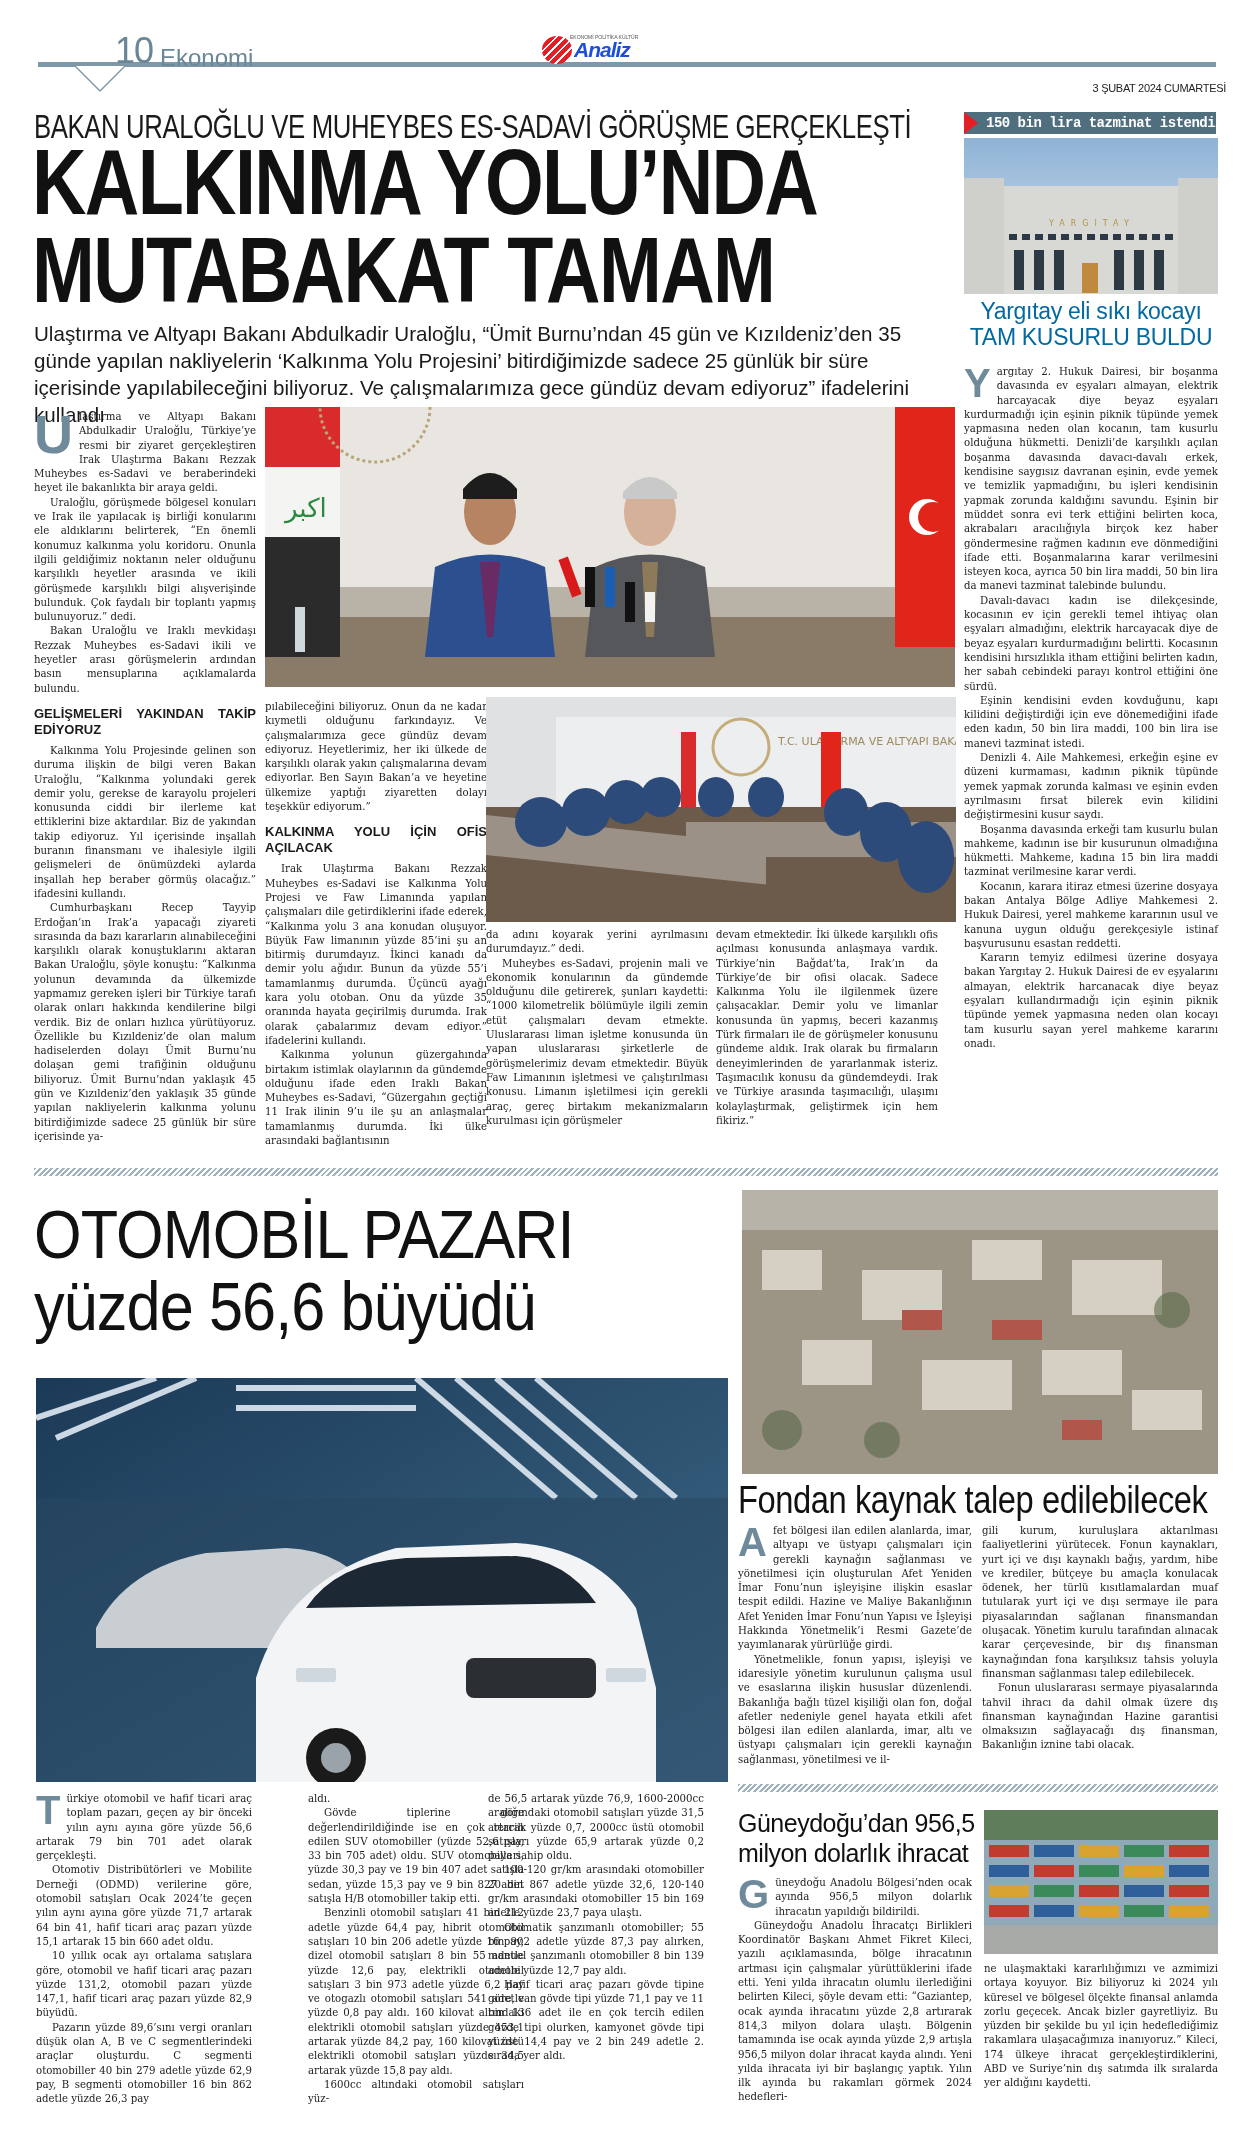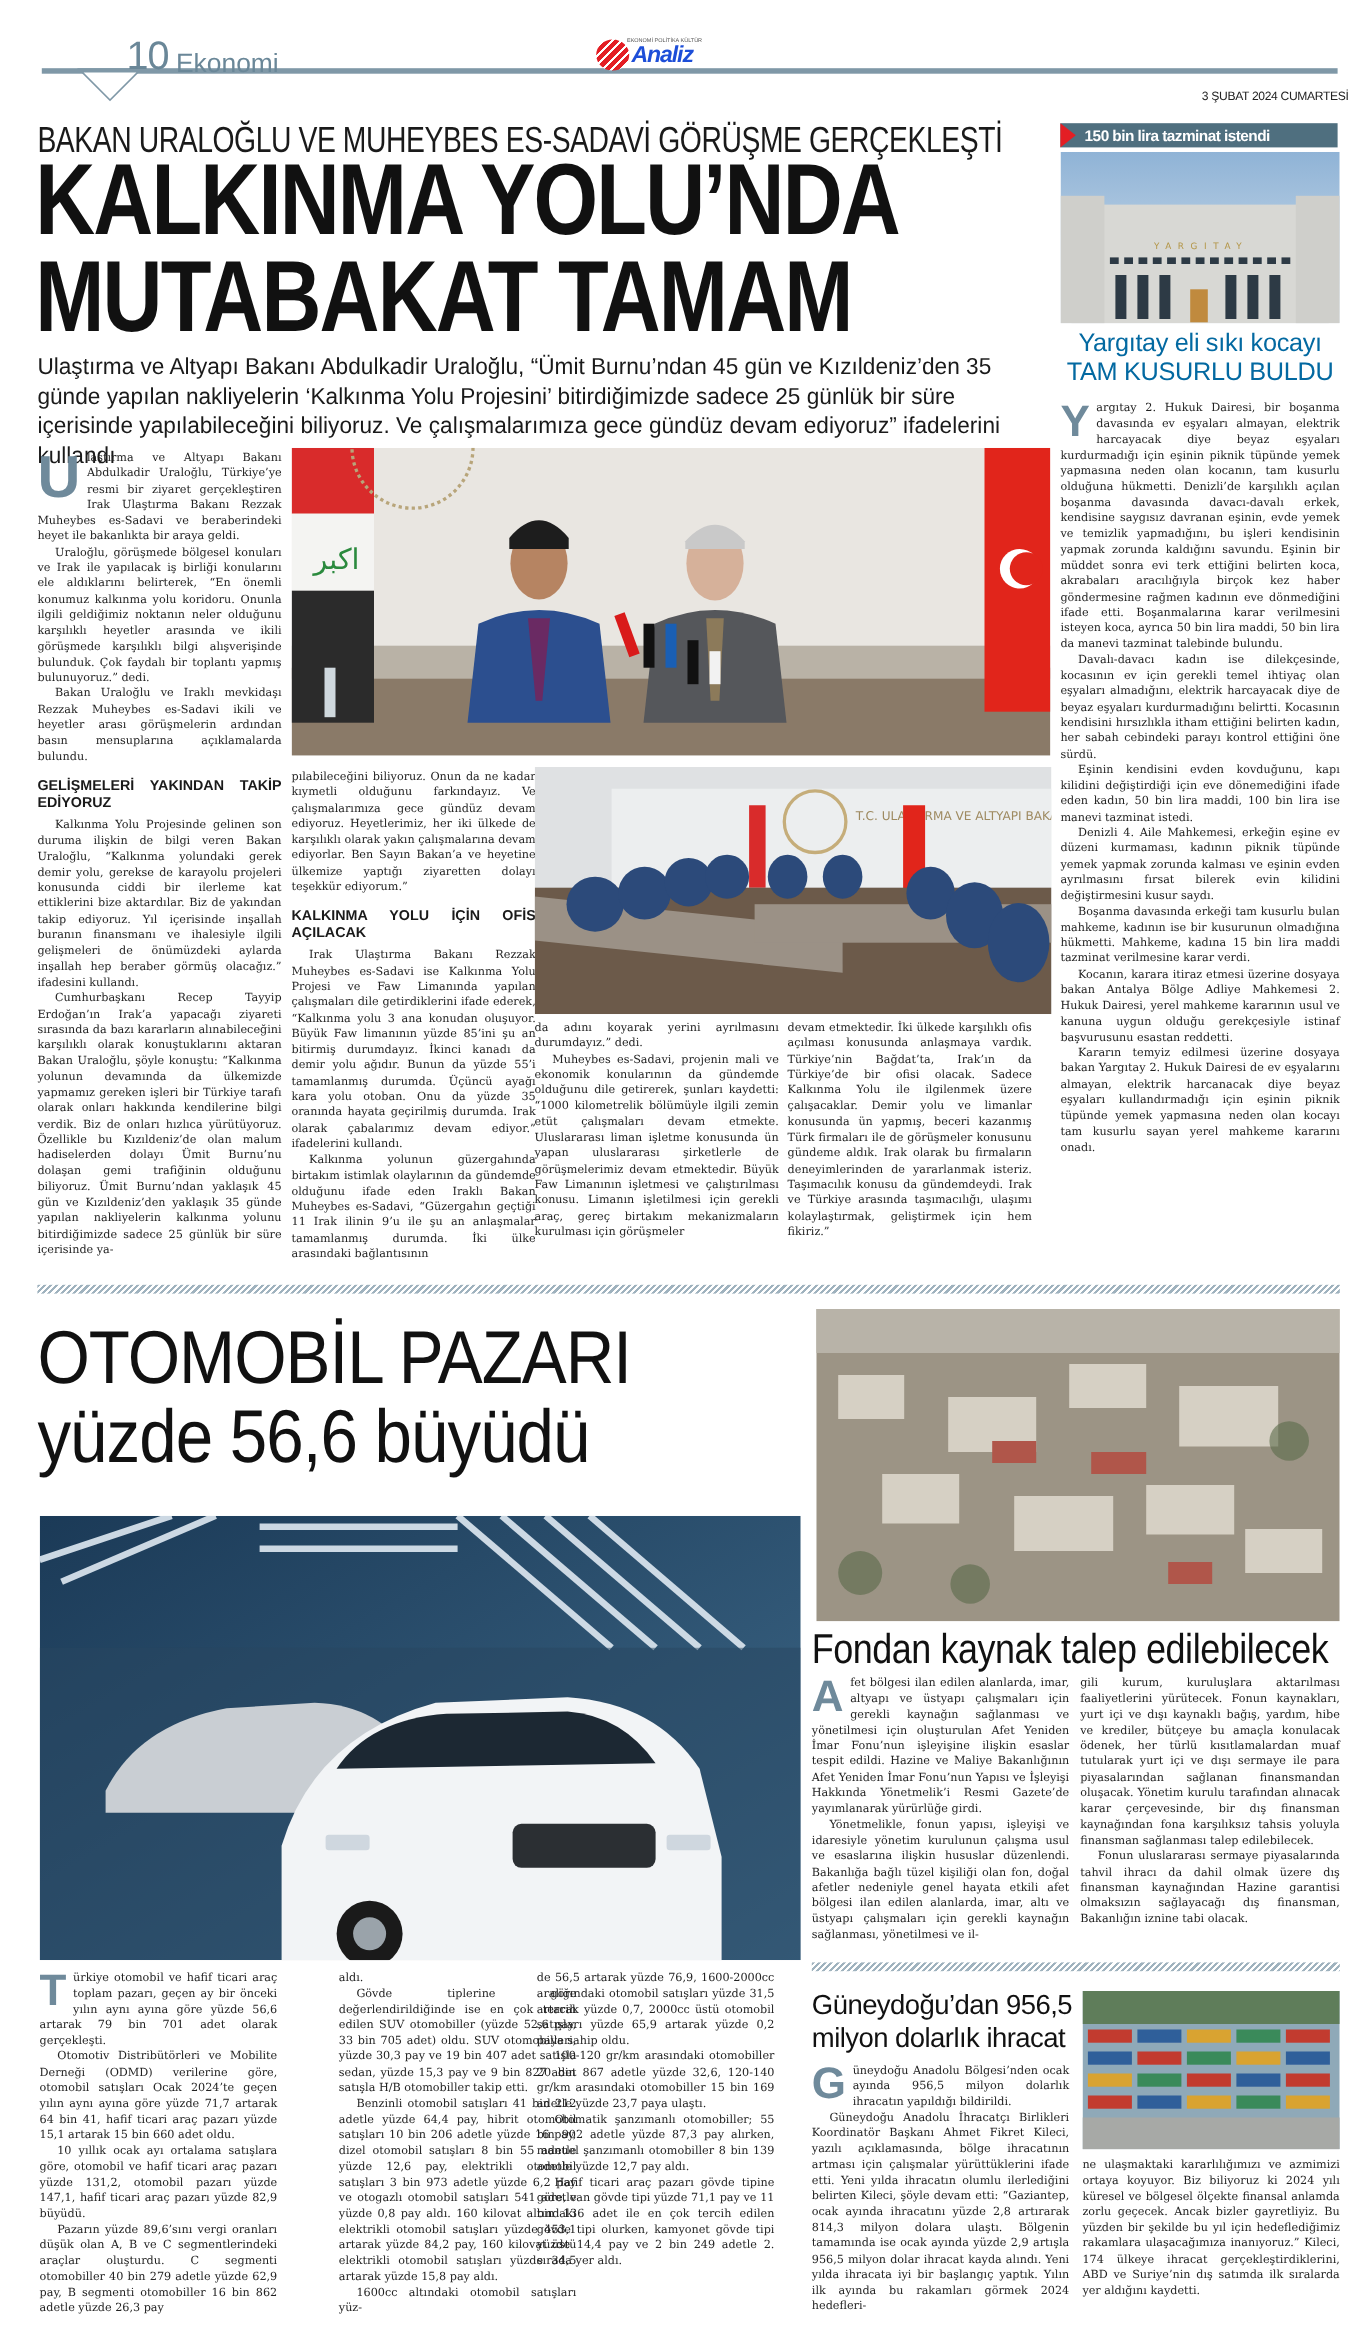--- a/index.html
+++ b/index.html
@@ -32,21 +32,21 @@
   .body p.noind { text-indent: 0; }
   .subhead { font-family: "Liberation Sans", sans-serif; font-weight: 900; font-size: 13px; line-height: 16px; margin: 10px 0 6px; color: #1a1a1a; }
   .dropcap { float: left; font-family: "Liberation Sans", sans-serif; font-weight: 900; font-size: 54px; line-height: 44px; color: #6f8a9b; margin: 2px 6px 0 0; }
 
   .photo { position: absolute; overflow: hidden; text-align: right; }
 
   
   .hatch { position: absolute; height: 8px; background: repeating-linear-gradient(135deg, #9fb2be 0 2px, #fff 2px 4px); }
 
   
-  .ribbon { position: absolute; left: 964px; top: 112px; width: 252px; height: 22px; background: #4f6f7f; color: #fff; font-family: Liberation Sans, sans-serif; font-weight: 700; font-size: 14px; line-height: 22px; padding-left: 22px; letter-spacing: -0.5px; }
+  .ribbon { position: absolute; left: 964px; top: 112px; width: 252px; height: 22px; background: #4f6f7f; color: #fff; font-family: Liberation Mono, monospace; font-weight: 700; font-size: 14px; line-height: 22px; padding-left: 22px; letter-spacing: -0.5px; }
   .ribbon-tri { position: absolute; left: 964px; top: 112px; width: 0; height: 0; border-top: 11px solid transparent; border-bottom: 11px solid transparent; border-left: 14px solid #e31e24; }
   .side-head { position: absolute; left: 964px; top: 298px; width: 254px; font-family: "Liberation Sans", sans-serif; font-size: 23px; line-height: 26px; color: #0369a1; text-align: center; letter-spacing: -0.3px; }
 
   
   .auto-head { position: absolute; left: 34px; top: 1198px; font-family: "Liberation Sans", sans-serif; font-size: 68px; line-height: 72px; color: #111; transform: scaleX(0.9); transform-origin: left; white-space: nowrap; letter-spacing: -1px; }
 
   .fon-head { position: absolute; left: 738px; top: 1478px; font-family: "Liberation Sans", sans-serif; font-size: 38px; line-height: 44px; color: #111; transform: scaleX(0.86); transform-origin: left; white-space: nowrap; letter-spacing: -0.5px; }
   .gd-head { position: absolute; left: 738px; top: 1808px; width: 240px; font-family: "Liberation Sans", sans-serif; font-size: 25px; line-height: 30px; color: #111; letter-spacing: -0.5px; }
 </style>
 </head>

